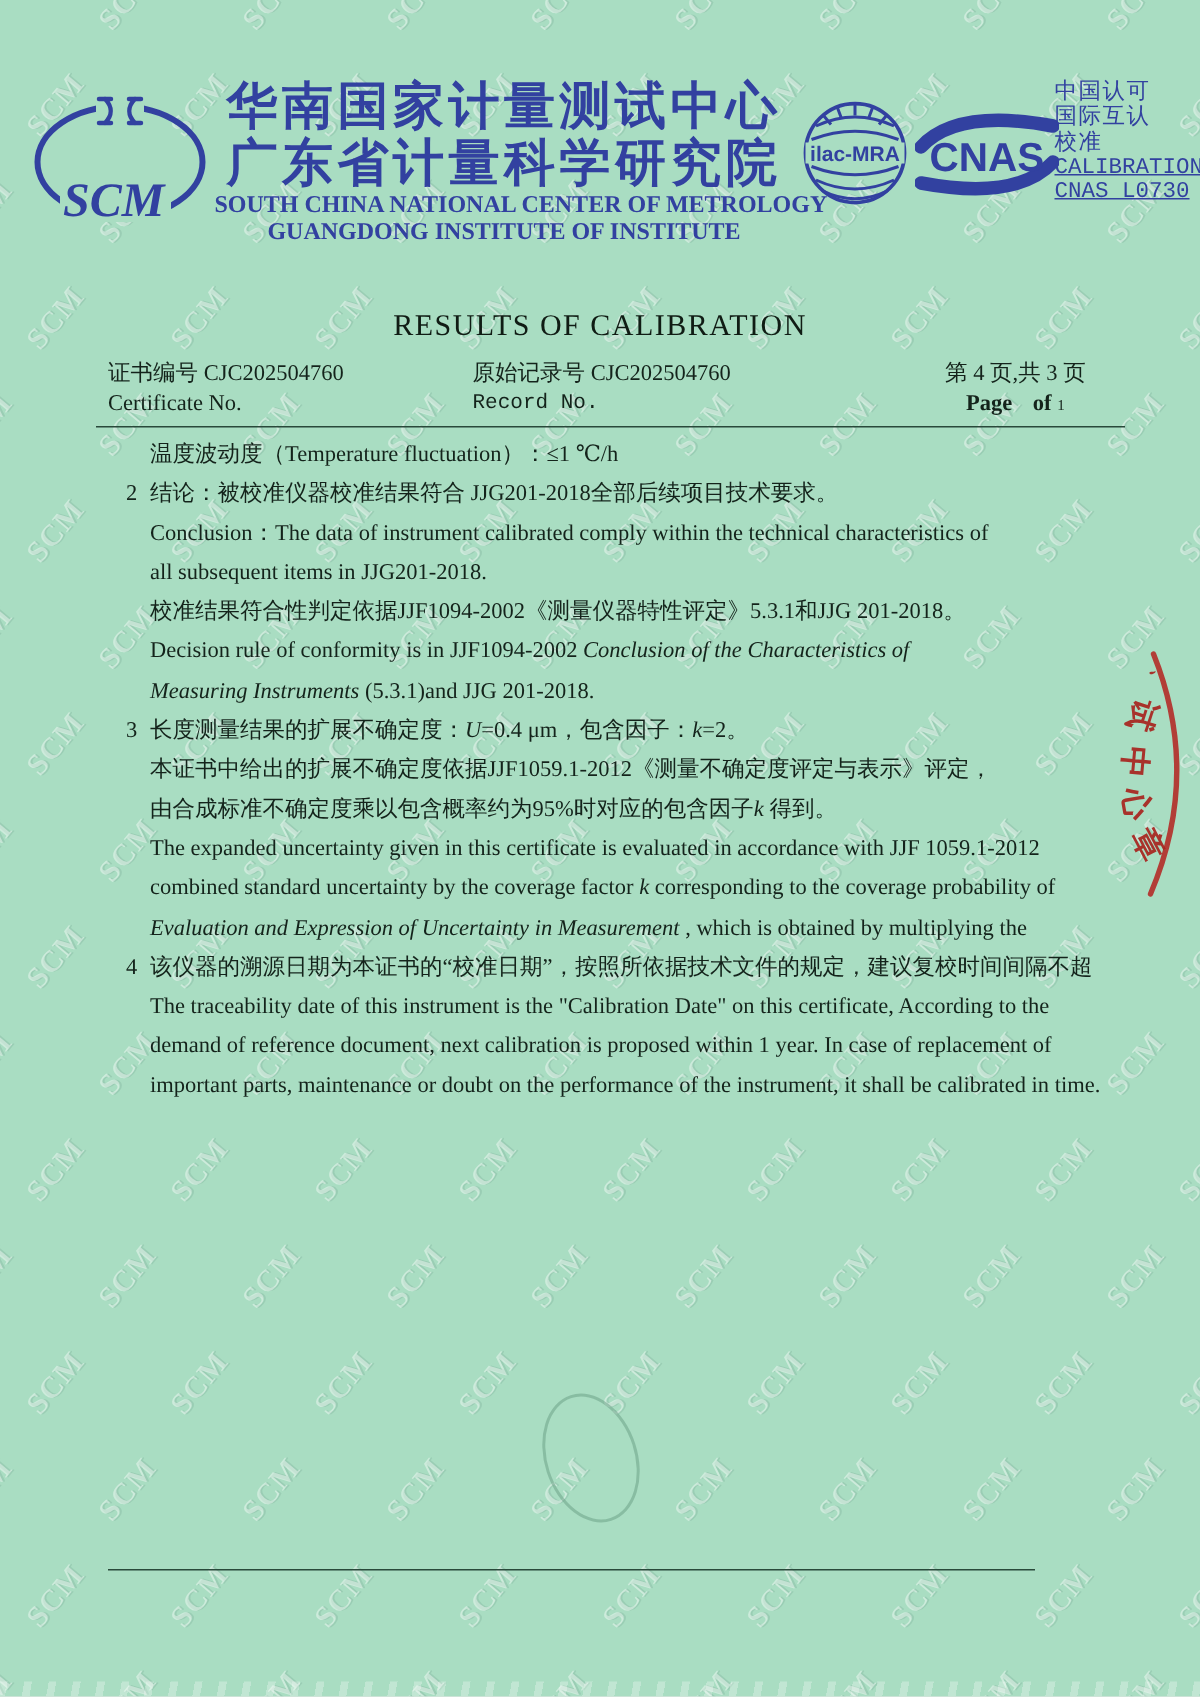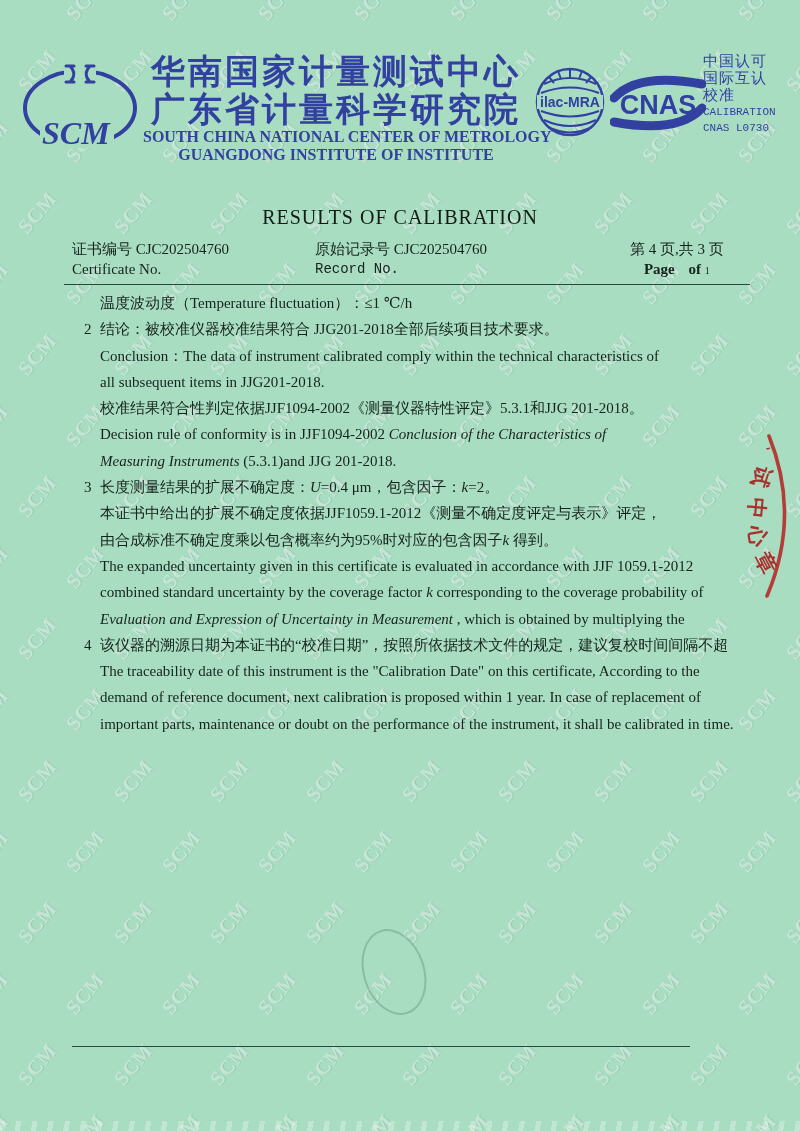--- a/index.html
+++ b/index.html
@@ -15,21 +15,21 @@
   
   .scm-logo{position:absolute;left:14px;top:50px;}
   .org-block{position:absolute;left:143px;top:52px;width:386px;text-align:center;}
   .org-cn{font-family:"Liberation Sans","DejaVu Sans",sans-serif;font-weight:bold;
           font-size:34px;line-height:38px;letter-spacing:3px;color:#3241a0;white-space:nowrap;}
   .org-en{font-weight:bold;font-size:16px;line-height:18px;color:#3241a0;white-space:nowrap;}
   .ilac-logo{position:absolute;left:534px;top:56px;}
   .cnas-logo{position:absolute;left:610px;top:72px;}
   .accred{position:absolute;left:703px;top:53px;width:95px;color:#3241a0;}
   .accred .cn{font-size:15px;line-height:17px;letter-spacing:1px;}
-  .accred .en{font-family:"Liberation Mono","DejaVu Sans Mono",monospace;font-size:11px;line-height:16px;}
+  .accred .en{font-family:"Liberation Mono","DejaVu Sans Mono",monospace;font-size:15px;line-height:16px;text-decoration:underline;}
   
   .title-cn{position:absolute;top:165px;left:0;width:100%;text-align:center;font-size:30px;
             font-weight:600;letter-spacing:18px;padding-left:18px;box-sizing:border-box;color:#101c14;}
   .title-en{position:absolute;top:206px;left:0;width:100%;text-align:center;font-size:20px;
             letter-spacing:1px;color:#101c14;}
   
   .cert-row{position:absolute;top:239px;left:0;width:100%;font-size:15px;line-height:20px;}
   .cert-col1{position:absolute;left:72px;}
   .cert-col2{position:absolute;left:315px;}
   .cert-col3{position:absolute;left:630px;}

